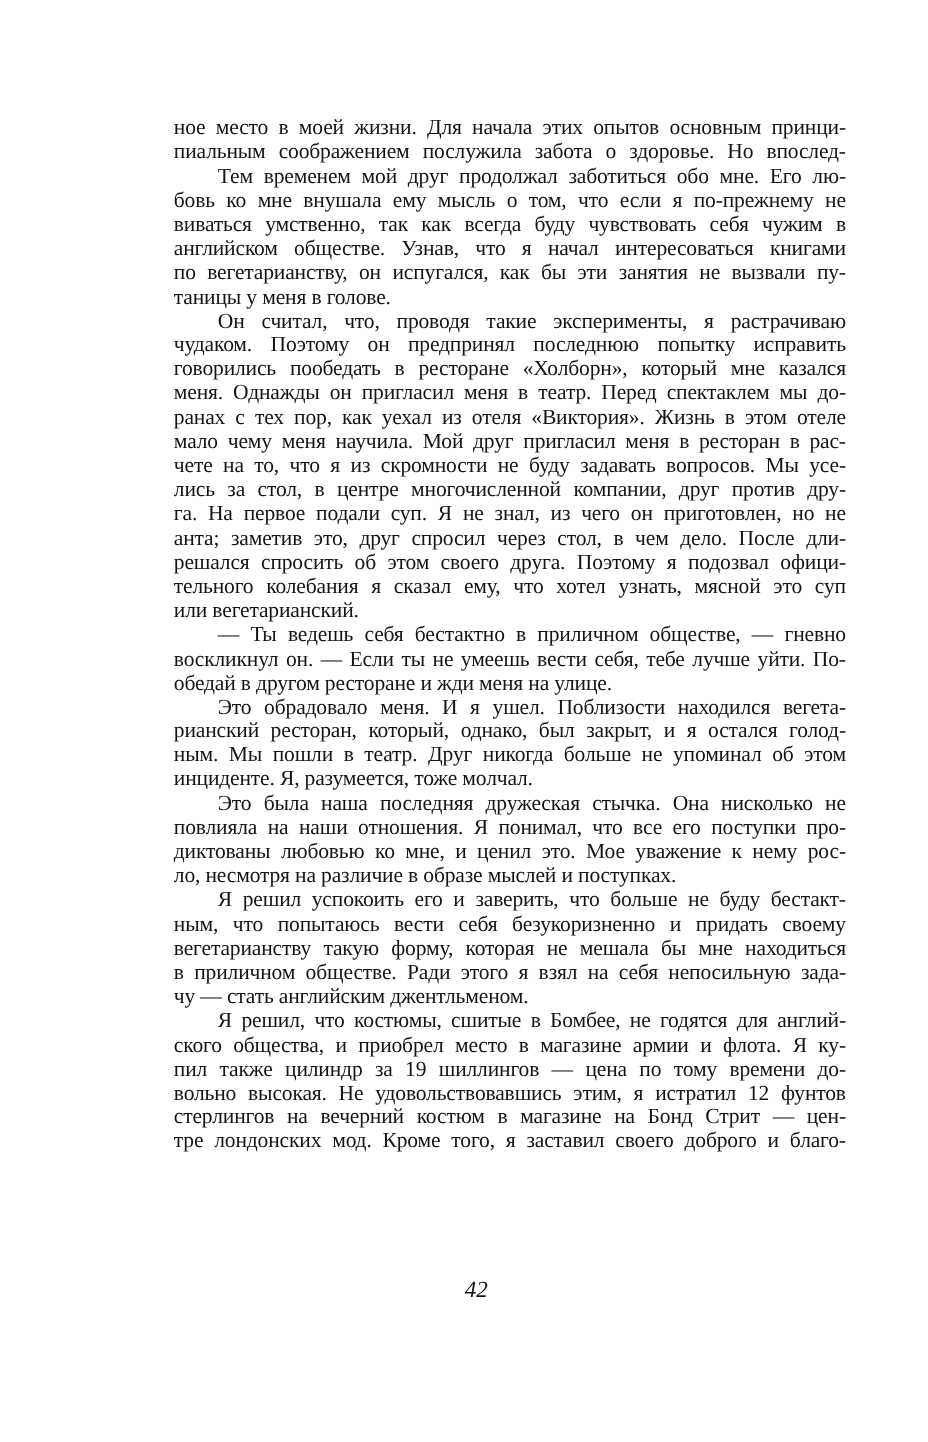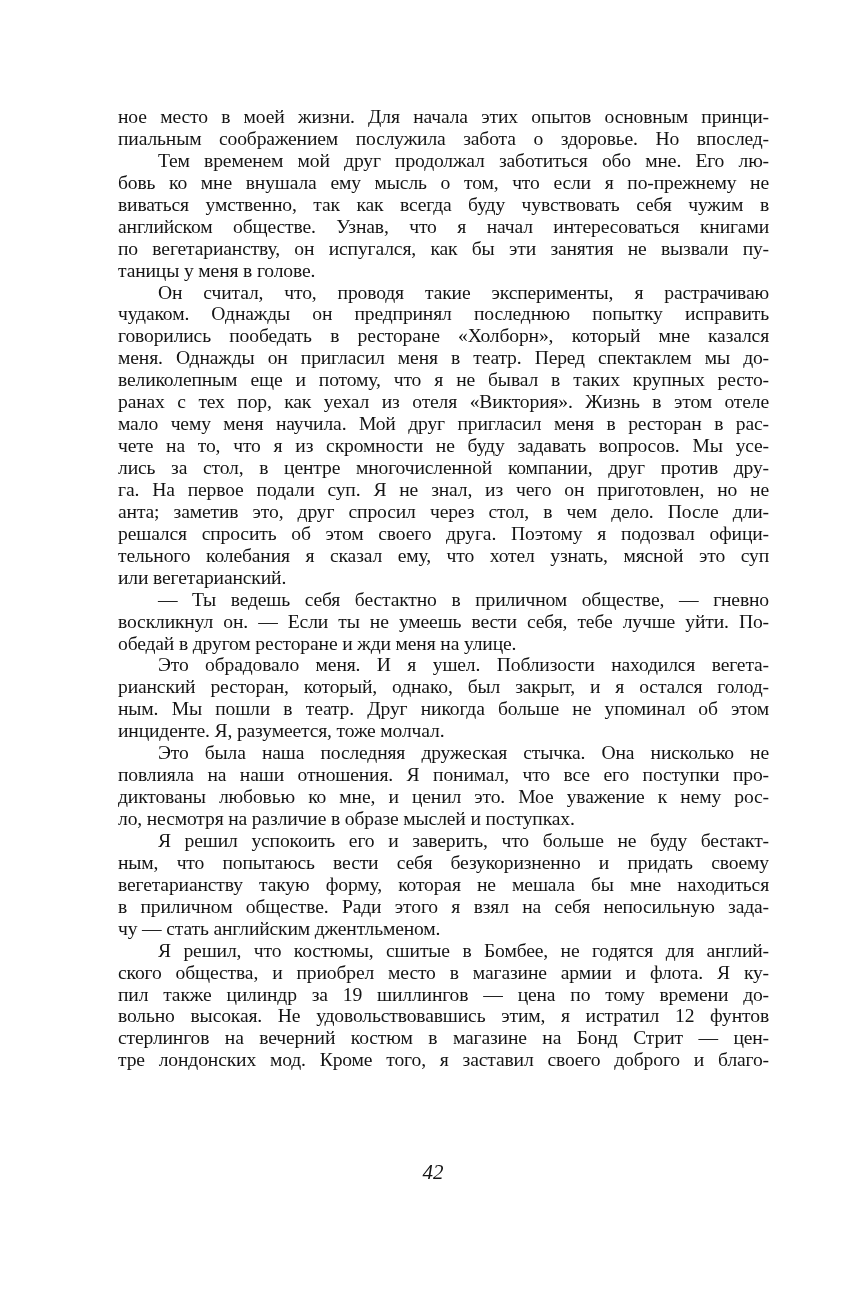--- a/index.html
+++ b/index.html
@@ -8,21 +8,21 @@
     position: absolute; left: 0; top: 0; width: 844px; height: 1311px;
     background: #ffffff;
   }
   .text-block {
     position: absolute; left: 118px; top: 106px; width: 651px;
     font-family: "Liberation Serif", "DejaVu Serif", serif;
     font-size: 19.6px; line-height: 21.95px; color: #141414;
   }
   .line {
     display: block; white-space: nowrap; height: 21.95px;
-    text-align: justify; text-align-last: justify; letter-spacing: -0.15px;
+    text-align: justify; text-align-last: justify; letter-spacing: -0.15px; margin-left: 40px;
   }
   .line.last { text-align-last: left; }
   .line.indent { padding-left: 40px; }
   .page-number {
     position: absolute; left: 0; width: 866px; top: 1160px; text-align: center;
     font-family: "Liberation Serif", "DejaVu Serif", serif;
     font-style: italic; font-size: 21px; color: #141414;
   }
 </style>
 </head>
@@ -37,24 +37,23 @@
       <div>
         <span class="line indent">Тем временем мой друг продолжал заботиться обо мне. Его лю-</span>
         <span class="line">бовь ко мне внушала ему мысль о том, что если я по-прежнему не</span>
         <span class="line">виваться умственно, так как всегда буду чувствовать себя чужим в</span>
         <span class="line">английском обществе. Узнав, что я начал интересоваться книгами</span>
         <span class="line">по вегетарианству, он испугался, как бы эти занятия не вызвали пу-</span>
         <span class="line last">таницы у меня в голове.</span>
       </div>
       <div>
         <span class="line indent">Он считал, что, проводя такие эксперименты, я растрачиваю</span>
-        <span class="line">чудаком. Однажды он предпринял последнюю попытку исправить</span>
+        <span class="line">чудаком. Поэтому он предпринял последнюю попытку исправить</span>
         <span class="line">говорились пообедать в ресторане «Холборн», который мне казался</span>
         <span class="line">меня. Однажды он пригласил меня в театр. Перед спектаклем мы до-</span>
-        <span class="line">великолепным еще и потому, что я не бывал в таких крупных ресто-</span>
         <span class="line">ранах с тех пор, как уехал из отеля «Виктория». Жизнь в этом отеле</span>
         <span class="line">мало чему меня научила. Мой друг пригласил меня в ресторан в рас-</span>
         <span class="line">чете на то, что я из скромности не буду задавать вопросов. Мы усе-</span>
         <span class="line">лись за стол, в центре многочисленной компании, друг против дру-</span>
         <span class="line">га. На первое подали суп. Я не знал, из чего он приготовлен, но не</span>
         <span class="line">анта; заметив это, друг спросил через стол, в чем дело. После дли-</span>
         <span class="line">решался спросить об этом своего друга. Поэтому я подозвал офици-</span>
         <span class="line">тельного колебания я сказал ему, что хотел узнать, мясной это суп</span>
         <span class="line last">или вегетарианский.</span>
       </div>

